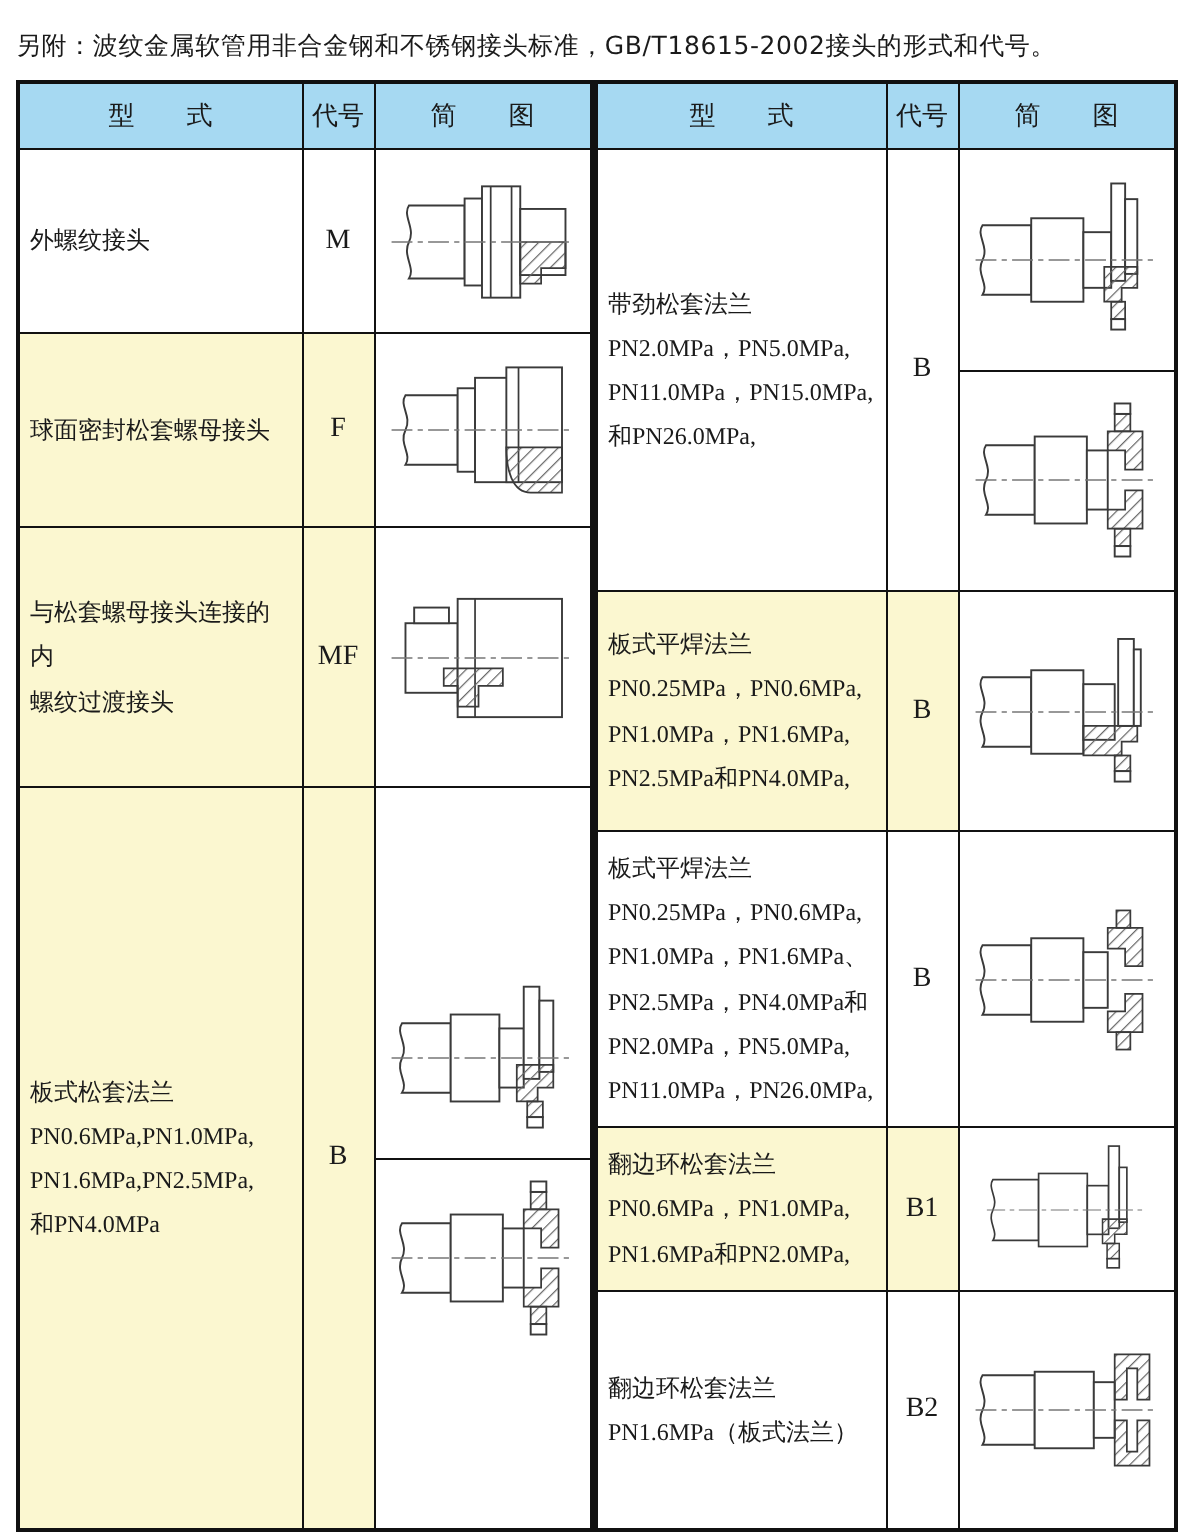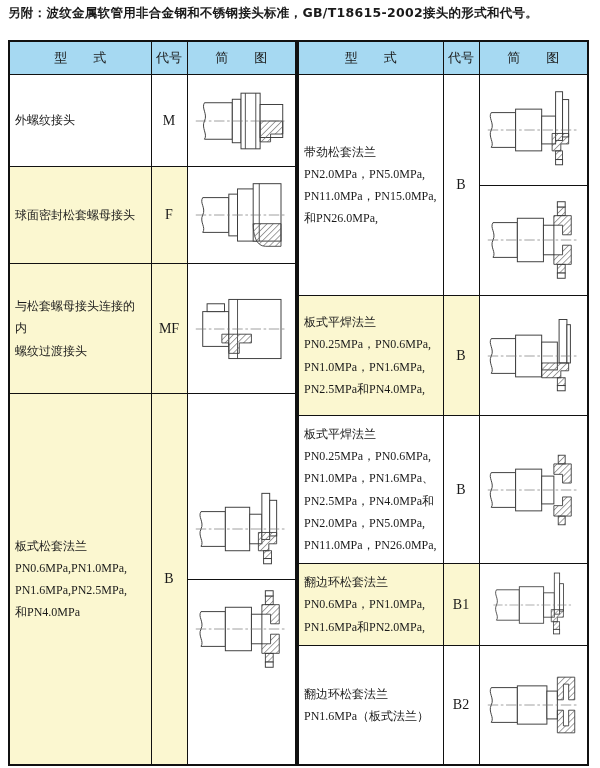--- a/index.html
+++ b/index.html
@@ -1,17 +1,17 @@
 <!DOCTYPE html>
 <html><head>
 <meta charset="utf-8">
 <style>
   html,body{margin:0;padding:0;background:#fff;}
   body{width:600px;height:768px;position:relative;font-family:"DejaVu Sans",sans-serif;color:#1a1a1a;}
-  .title{position:absolute;left:8px;top:5px;font-size:12.5px;font-weight:bold;letter-spacing:0.3px;white-space:nowrap;}
+  .title{position:absolute;left:8px;top:15px;font-size:12.5px;font-weight:normal;letter-spacing:0.3px;white-space:nowrap;}
   .tables{position:absolute;left:8px;top:40px;width:584px;height:726px;display:flex;gap:0;}
   table{border-collapse:collapse;table-layout:fixed;height:726px;}
   .tL{width:289px;}
   .tR{width:292px;}
   table{border:2px solid #111;}
   td{border:1px solid #111;padding:0;vertical-align:middle;overflow:hidden;}
   tr.hdr td{background:#a6d9f2;height:32px;text-align:center;font-size:13px;font-family:"Liberation Serif","DejaVu Sans",serif;}
   td.type{padding:3px 5px;font-size:12px;line-height:1.85;white-space:pre-line;font-family:"Liberation Serif","DejaVu Sans",serif;}
   td.code{text-align:center;font-family:"Liberation Serif",serif;font-size:14px;}
   .hl{background:#fbf7d0;}

